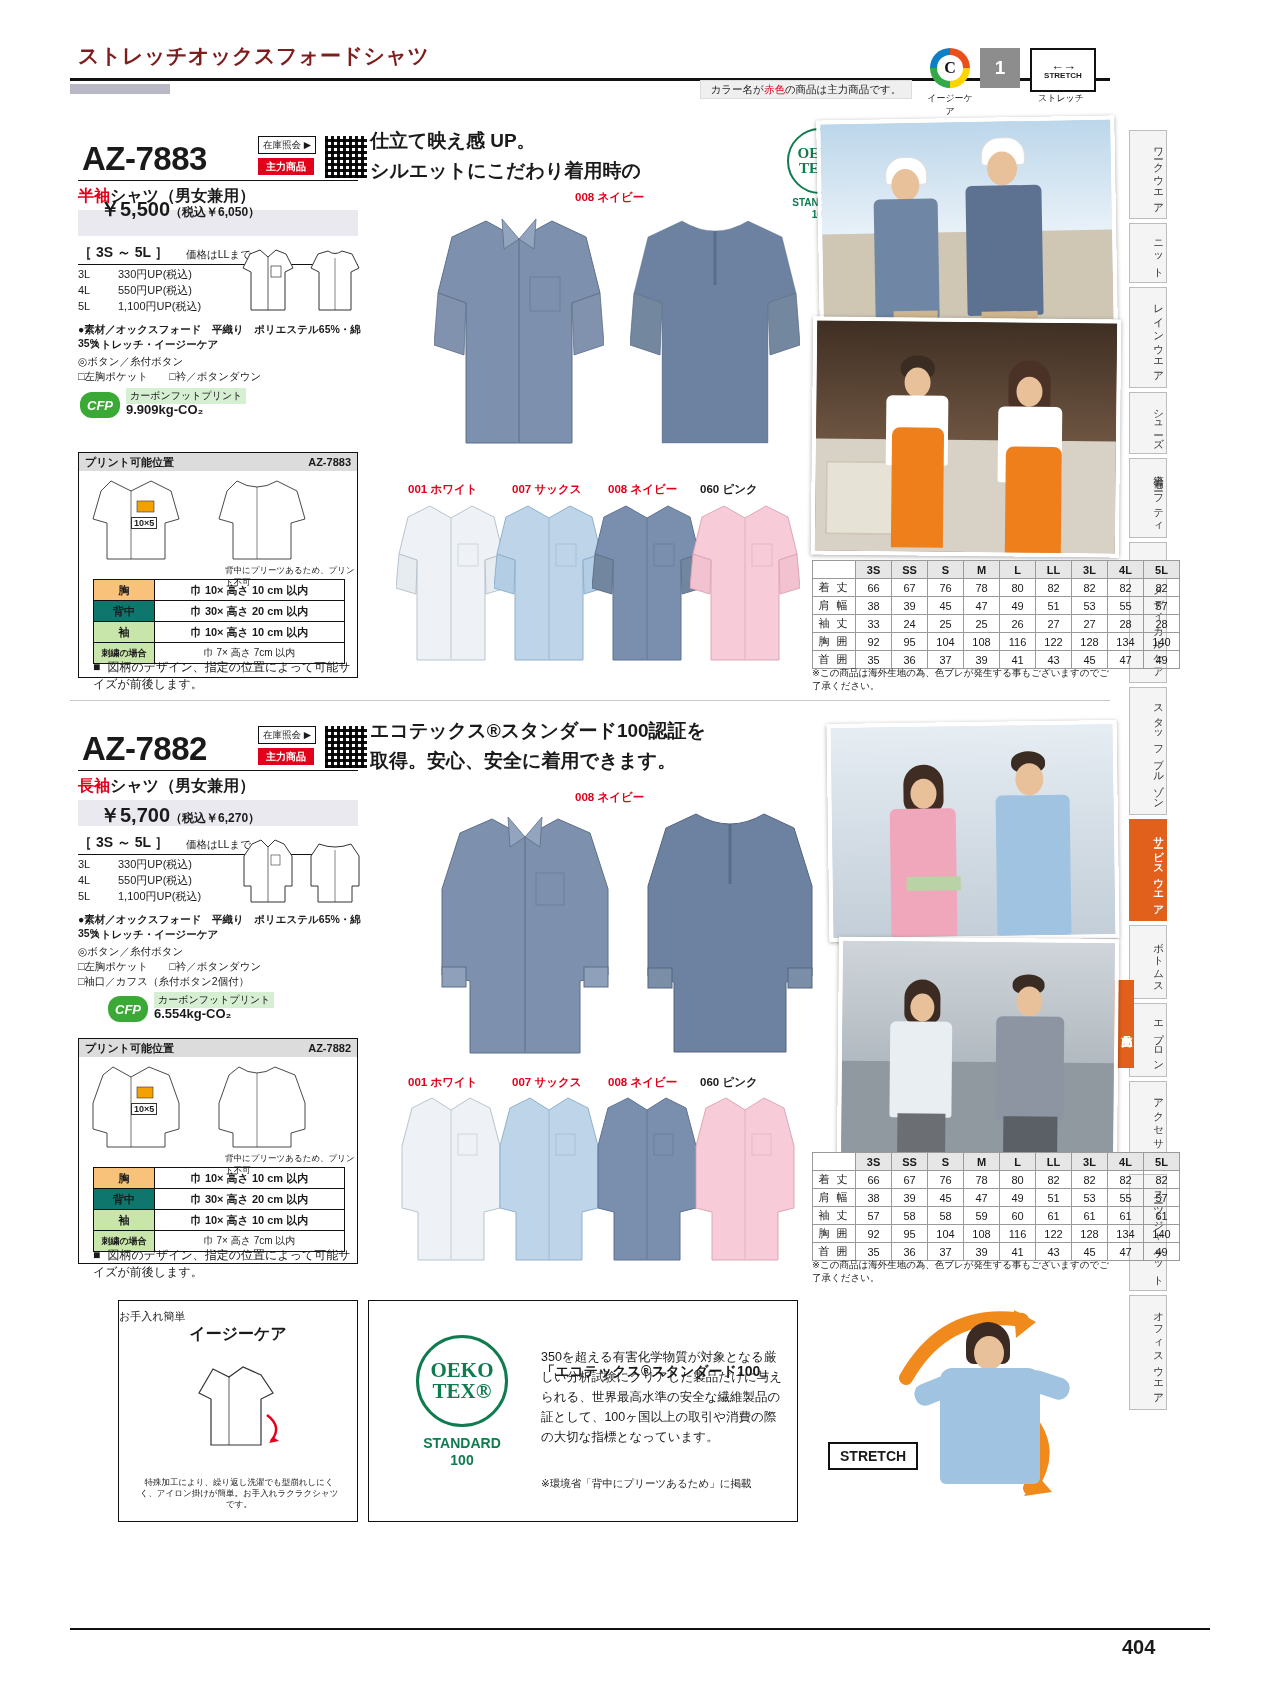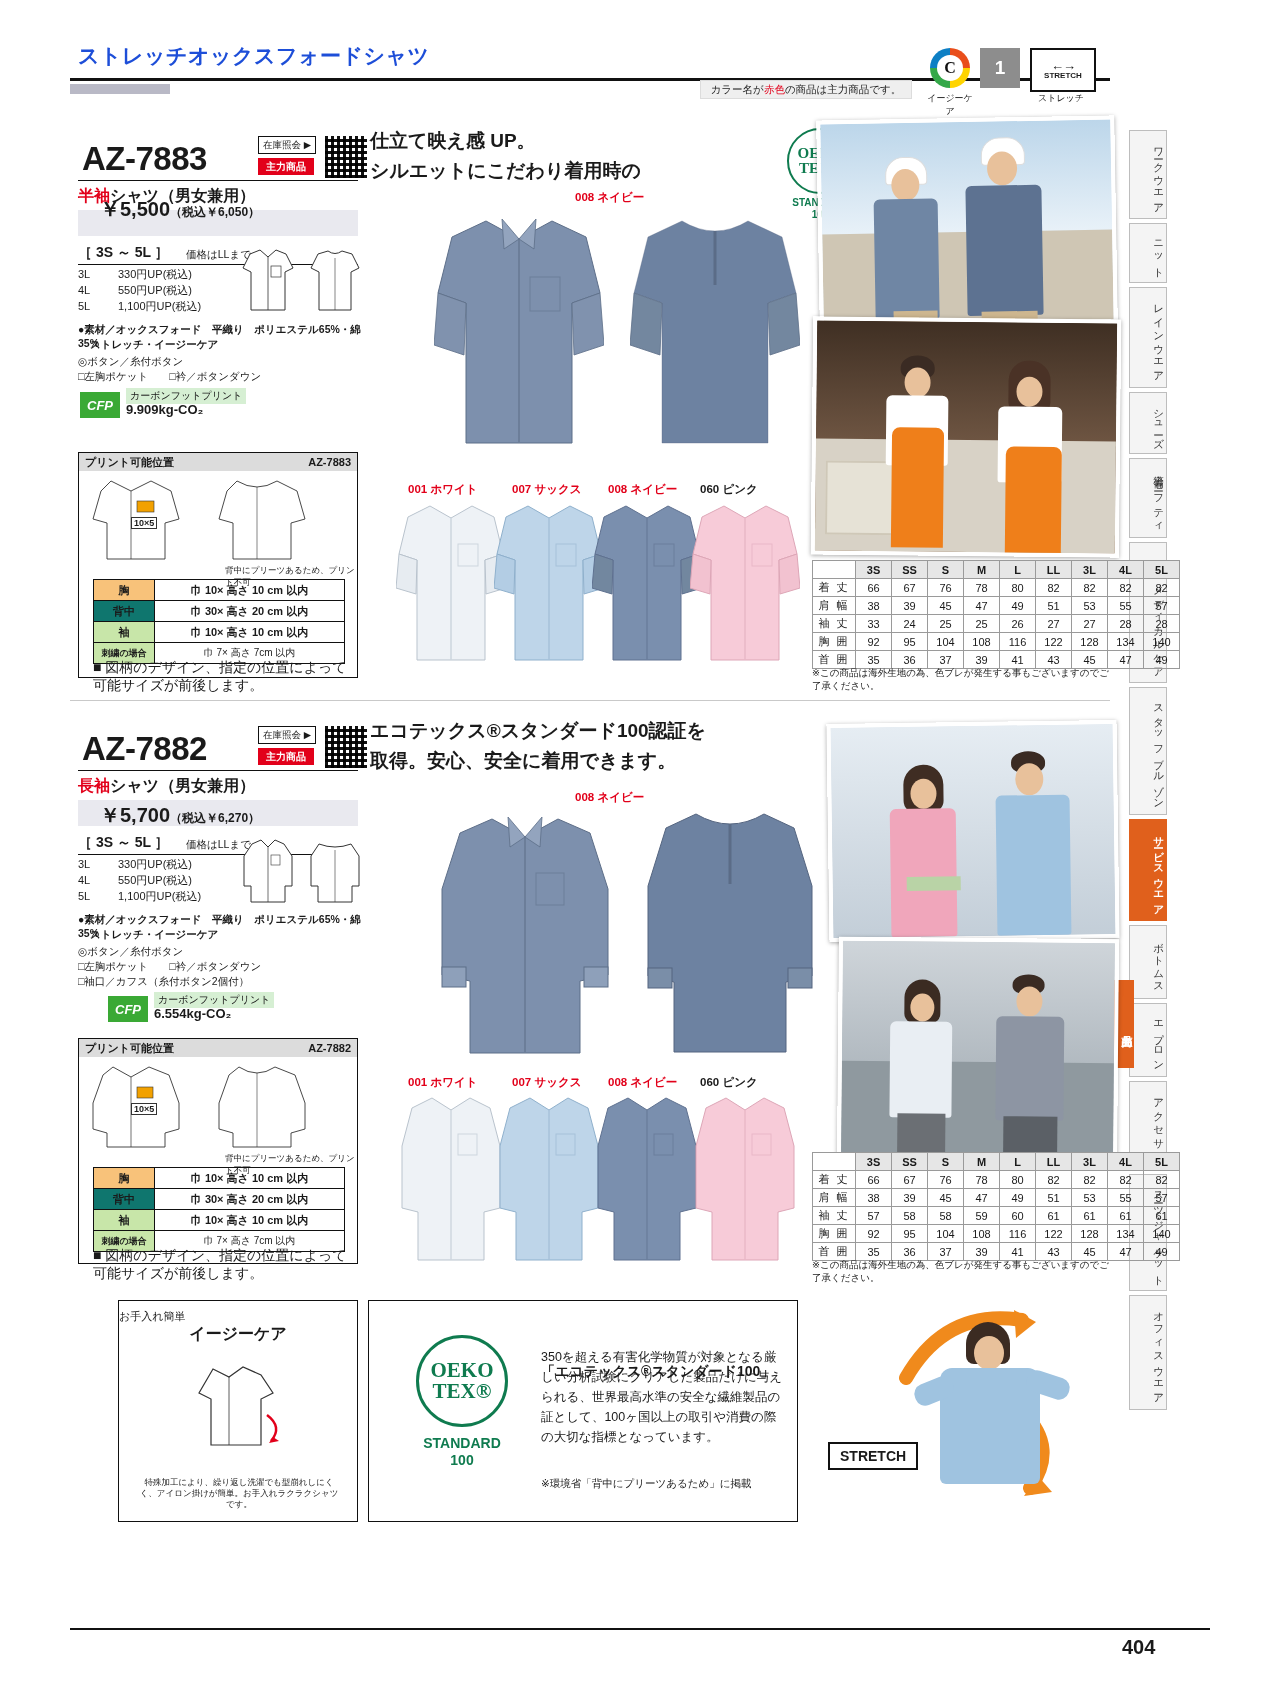--- a/index.html
+++ b/index.html
@@ -12,21 +12,21 @@
   }
   .page{position:absolute;left:0;top:0;width:1280px;height:1707px;overflow:hidden;background:#fff;}
 
   
   .abs{position:absolute;}
   .bold{font-weight:bold;}
   .ctr{text-align:center;}
 
   
   .page-title{
-    left:78px;top:42px;width:700px;font-size:21px;font-weight:bold;letter-spacing:.5px;color:#1d4ed8;
+    left:78px;top:42px;width:700px;font-size:21px;font-weight:bold;letter-spacing:.5px;color:#7f1d1d;
   }
   .title-rule{left:70px;top:78px;width:1040px;height:3px;background:#111;}
   .title-rule2{left:70px;top:84px;width:100px;height:10px;background:#b9b9c6;}
   .note-bar{
     left:700px;top:80px;width:210px;height:17px;background:#efefef;border:1px solid #dcdcdc;
     font-size:10.5px;line-height:17px;text-align:center;color:#222;
   }
   .note-bar .rd{color:#e2001a;}
 
   
@@ -64,34 +64,34 @@
   .sub-name .rd{color:#e2001a;}
   .hr-thin{height:1px;background:#111;}
   .price-band{background:#e9e9ef;height:26px;}
   .price{font-size:20px;font-weight:bold;}
   .price .small{font-size:12px;font-weight:bold;}
   .size-range{font-size:14px;font-weight:bold;}
   .size-note{font-size:10.5px;}
   .ups{font-size:11px;line-height:16px;}
   .spec{font-size:10.5px;line-height:14px;}
   .cfp-badge{width:40px;height:26px;background:#3aa935;color:#fff;font-size:13px;font-weight:bold;
-     border-radius:0;display:flex;align-items:center;justify-content:center;font-style:italic;}
+     border-radius:12px;display:flex;align-items:center;justify-content:center;font-style:italic;}
   .cfp-t1{font-size:10px;background:#d6efd3;padding:1px 4px;display:inline-block;}
   .cfp-t2{font-size:13px;font-weight:bold;}
 
   
   .pp{border:1px solid #111;box-sizing:border-box;background:#fff;}
   .pp-head{background:#dcdcdc;height:18px;font-size:11px;font-weight:bold;padding:0 6px;line-height:18px;display:flex;justify-content:space-between;}
   .pp-tbl{width:100%;border-collapse:collapse;font-size:11px;}
   .pp-tbl td{border:1px solid #111;padding:1px 2px;height:18px;}
   .pp-lbl{width:56px;text-align:center;font-weight:bold;}
   .c-orange{background:#f8c27a;}
   .c-blue{background:#0f766e;}
   .c-green{background:#c8e6a9;}
-  .pp-foot{font-size:14px;padding:2px 4px;}
+  .pp-foot{font-size:12px;padding:2px 4px;font-family:Liberation Mono, monospace;}
 
   
   .sz{border-collapse:collapse;font-size:11px;}
   .sz th,.sz td{border:1px solid #9a9a9a;width:35px;height:17px;text-align:center;padding:0;}
   .sz th{background:#e6e6e6;font-weight:bold;}
   .sz .rh{width:42px;background:#fff;letter-spacing:2px;}
   .sz-note{font-size:9.5px;line-height:13px;}
 
   
   .clr{font-size:11.5px;font-weight:bold;}

